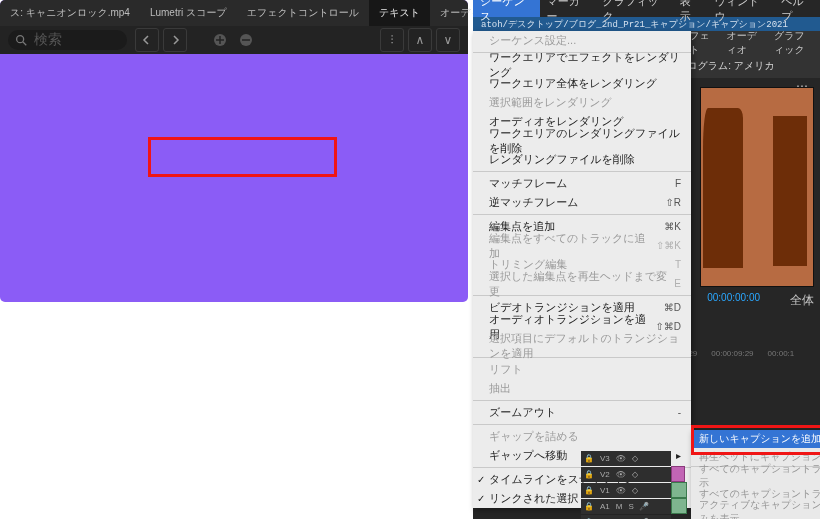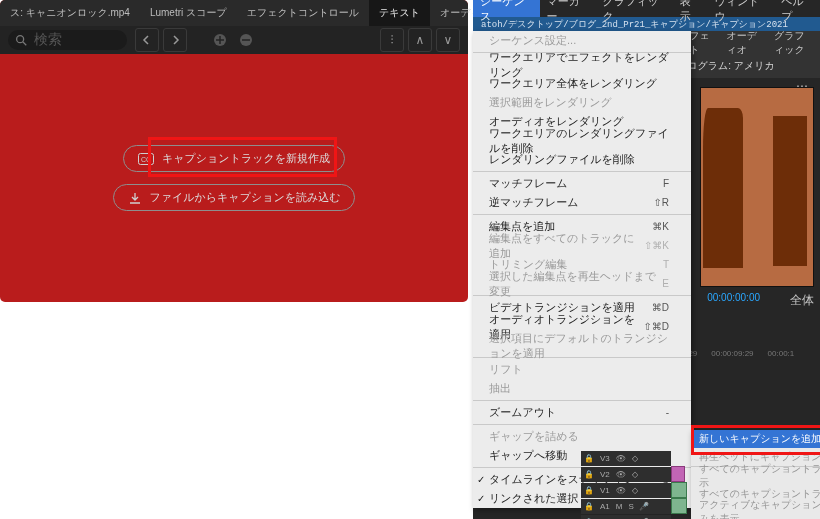--- a/index.html
+++ b/index.html
@@ -1,18 +1,18 @@
 <!DOCTYPE html>
 <html><head>
 <meta charset="utf-8">
 <style>
 html,body{margin:0;padding:0;width:820px;height:519px;background:#ffffff;font-family:"Hiragino Kaku Gothic Pro","Meiryo",sans-serif;overflow:hidden;font-size:11px;}
 .container{position:relative;width:820px;height:519px;}
 
-.left{position:absolute;left:0;top:0;width:468px;height:302px;background:#b91c1c;border-radius:5px;}
+.left{position:absolute;left:0;top:0;width:468px;height:302px;background:#8b5cf6;border-radius:5px;}
 .left-tabs{display:flex;align-items:center;height:26px;background:#2a2a2a;border-top-left-radius:5px;border-top-right-radius:5px;}
 .lt-tab{font-size:10px;color:#bdbdbd;padding:0 10px;height:26px;display:flex;align-items:center;cursor:pointer;white-space:nowrap;}
 .lt-sel{background:#171717;color:#e6e6e6;}
 .search-row{display:flex;align-items:center;height:28px;background:#232323;}
 .search-box{display:flex;align-items:center;height:20px;flex:1;margin:0 4px 0 8px;background:#1b1b1b;border-radius:10px;}
 .mag{width:14px;height:14px;margin-left:6px;}
 .mag svg{width:14px;height:14px;}
 .search-inp{font-size:14px;color:#555;margin-left:6px;}
 .icobtn{width:22px;height:22px;display:flex;align-items:center;justify-content:center;border:1px solid #3a3a3a;border-radius:3px;margin-left:4px;color:#999;font-size:12px;cursor:pointer;}
 .icobtn.nob{border:none;}
@@ -38,21 +38,21 @@
 .monitor{position:absolute;right:6px;top:87px;width:112px;height:198px;background:#b76b42;border:1px solid #111;overflow:hidden;}
 .rock{position:absolute;width:40px;height:160px;background:#6d2d08;top:20px;}
 .rock.r1{left:2px;border-radius:5px 5px 0 0/40px 10px 0 0;}
 .rock.r2{right:6px;width:34px;height:150px;top:28px;}
 .tc{position:absolute;right:60px;top:292px;font-size:10px;color:#2aa7ff;}
 .tc2{position:absolute;right:6px;top:292px;font-size:12px;color:#c7c7c7;}
 .tmlhead{position:absolute;left:148px;top:344px;right:0;height:18px;display:flex;align-items:center;}
 .tmlhead span{font-size:8px;color:#777;margin-right:14px;}
 
 .dd{position:absolute;left:0;top:31px;width:218px;background:#ececec;box-shadow:2px 2px 6px rgba(0,0,0,.4);font-size:11px;color:#222;}
-.dd .row{padding:2px 22px 2px 16px;display:flex;align-items:center;cursor:pointer;height:15px;}
+.dd .row{padding:2px 10px 2px 16px;display:flex;align-items:center;cursor:pointer;height:15px;}
 .dd .row.dis{color:#9a9a9a;}
 .dd .sep{height:1px;background:#c9c9c9;margin:2px 0;}
 .dd .sc{margin-left:auto;font-size:10px;color:#555;}
 .dd .row.dis .sc{color:#b0b0b0;}
 .dd .chk::before{content:"✓";position:absolute;left:4px;font-size:10px;}
 .dd .arr::after{content:"▸";margin-left:auto;font-size:10px;}
 .dd .row{position:relative;}
 
 .sub{position:absolute;left:218px;top:430px;width:195px;background:#e9e9e9;box-shadow:2px 2px 6px rgba(0,0,0,.4);font-size:10px;color:#222;}
 .sub .row{padding:2px 8px;height:14px;display:flex;align-items:center;position:relative;}
@@ -116,39 +116,20 @@
             <circle cx="7" cy="7" r="6" fill="#555"></circle>
             <path d="M3 7h8" stroke="#232323" stroke-width="1.5"></path>
           </svg>
         </div>
    <div style="flex:1"></div>
    <div class="icobtn">⫶</div>
    <div class="icobtn">∧</div>
    <div class="icobtn">∨</div>
    <div style="width:8px"></div>
   </div>
-  <div class="center-area">
-   <div class="cap-btn">
-    <span class="cap-ic">
-            <svg width="16" height="12" viewBox="0 0 16 12">
-              <rect x="0.5" y="0.5" width="15" height="11" rx="2" fill="none" stroke="#cfcfcf"></rect>
-              <text x="8" y="9" text-anchor="middle" font-size="7" fill="#cfcfcf" font-family="sans-serif">CC</text>
-            </svg>
-          </span>
-    <span>キャプショントラックを新規作成</span>
-   </div>
-   <div class="cap-btn">
-    <span class="cap-ic">
-            <svg width="14" height="14" viewBox="0 0 14 14">
-              <path d="M7 2v7M4 6l3 3 3-3M2 12h10" fill="none" stroke="#cfcfcf" stroke-width="1.3"></path>
-            </svg>
-          </span>
-    <span>ファイルからキャプションを読み込む</span>
-   </div>
-  </div>
   <div class="redbox1"></div>
  </div>
 
  <div class="right">
   <div class="r-bg"></div>
   <div class="menubar">
    <div class="mb-item mb-sel">シーケンス</div>
    <div class="mb-item">マーカー</div>
    <div class="mb-item">グラフィック</div>
    <div class="mb-item">表示</div>

